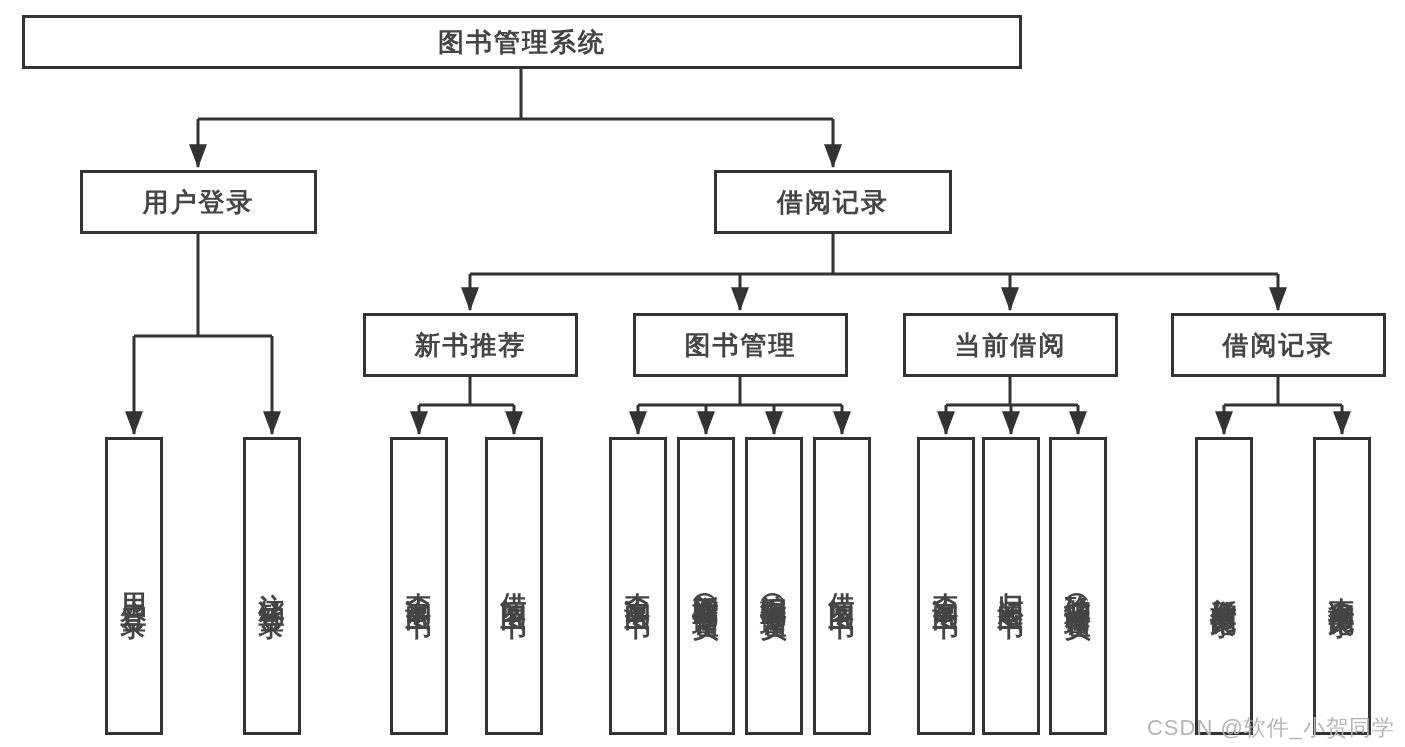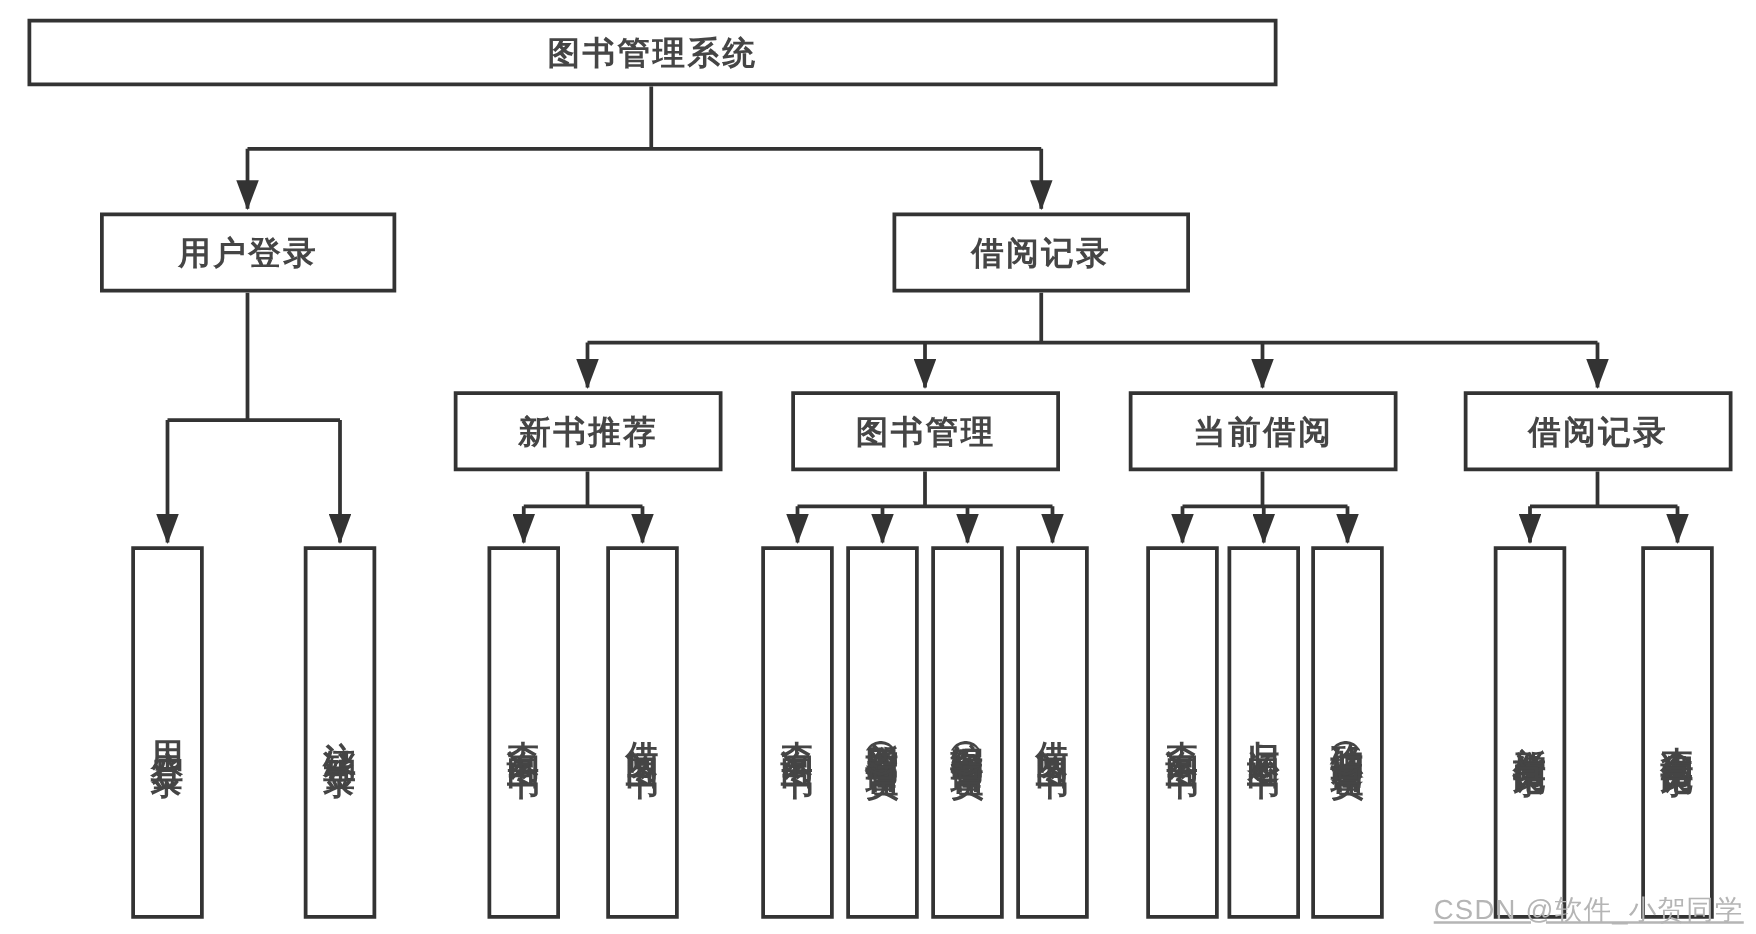--- a/index.html
+++ b/index.html
@@ -23,21 +23,21 @@
          display: flex; align-items: center; justify-content: center; }
   .lbl { font-size: 26px; color: var(--text); letter-spacing: 2px; white-space: nowrap; font-weight: bold; }
 
   .hbox { height: 64px; }
   .leaf { width: 58px; height: 298px; top: 437px; }
   .leaf .lbl { writing-mode: vertical-rl; text-orientation: mixed;
                letter-spacing: 7px; line-height: 1; font-size: 26px; }
   .leaf .lbl.long { letter-spacing: 3px; }
 
   .watermark { position: absolute; right: 10px; bottom: 4px; font-size: 22px;
-               color: var(--wm); letter-spacing: 1px; z-index: 5; text-decoration: underline; }
+               color: var(--wm); letter-spacing: 1px; z-index: 5; }
 </style>
 </head>
 <body>
 
 <div class="canvas">
 
   <svg class="wires" viewBox="0 0 1405 747">
     <defs>
       <marker id="arrow" viewBox="0 0 8 6" refX="7.6" refY="3" markerWidth="8" markerHeight="6" orient="auto" markerUnits="strokeWidth">
         <path d="M0,0 L8,3 L0,6 Z"></path>

